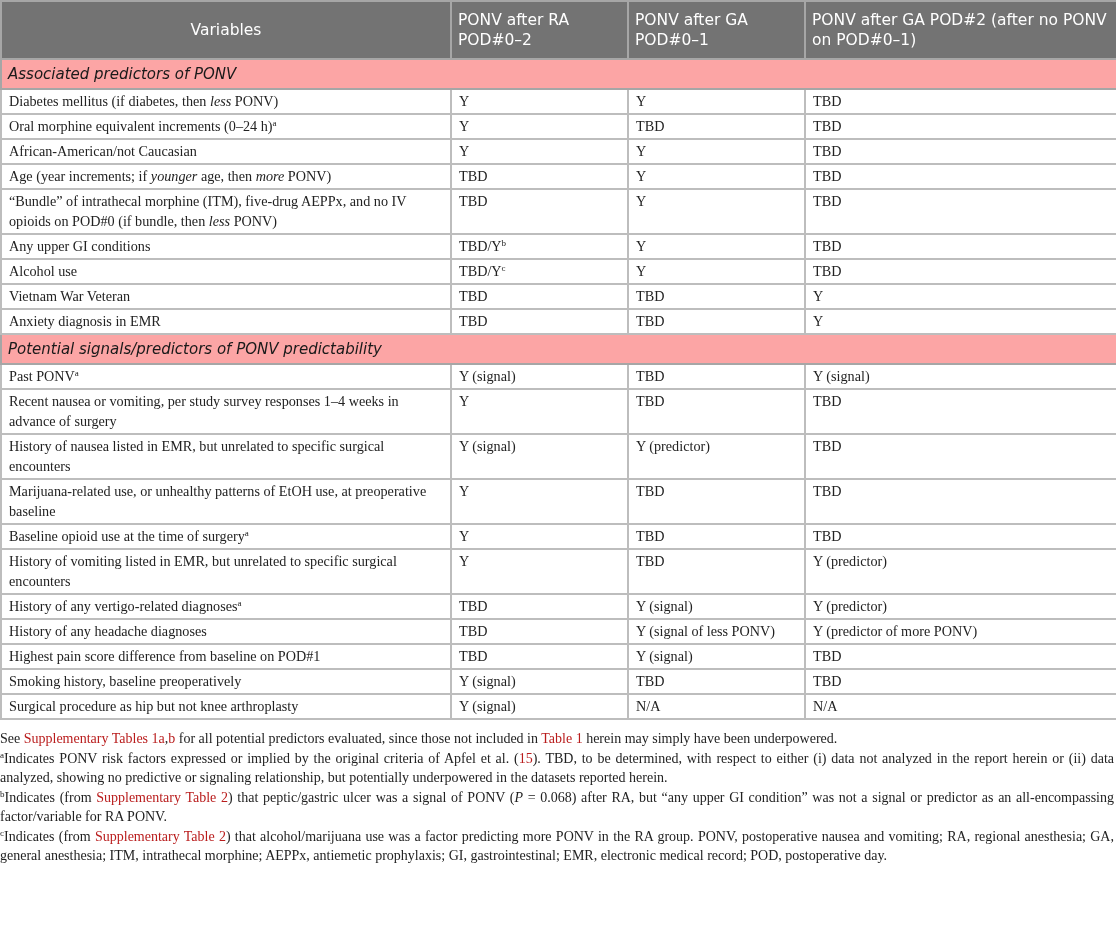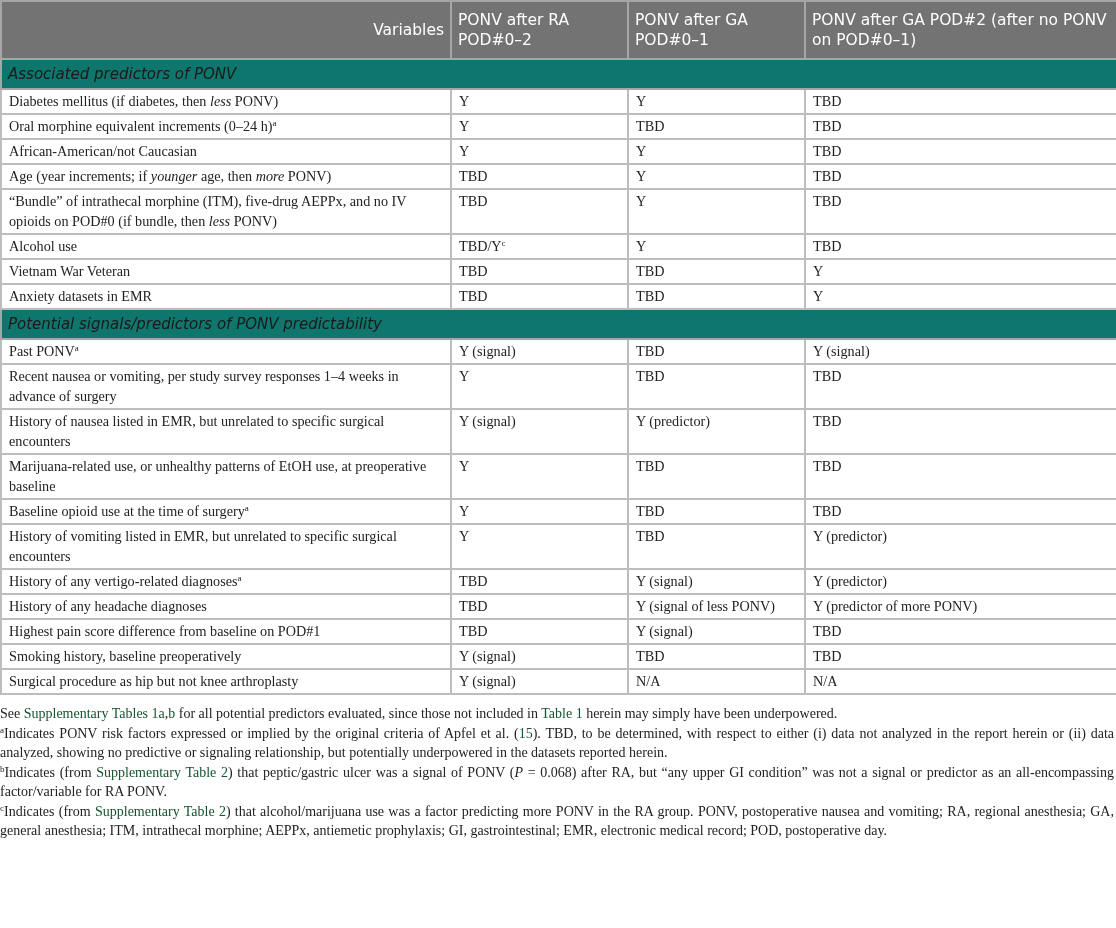--- a/index.html
+++ b/index.html
@@ -23,23 +23,23 @@
     font-weight: normal;
     font-size: 15.5px;
     line-height: 20px;
     border: 2px solid #a6a6a6;
     border-top: 2px solid #a6a6a6;
     height: 56px;
     padding: 0 6px;
     text-align: left;
     vertical-align: middle;
   }
-  thead th.first { text-align: right; padding-left: 6px; }
+  thead th.first { text-align: center; padding-left: 6px; }
   tr.section td {
-    background: #0f766e;
+    background: #fca5a5;
     font-family: "DejaVu Sans", "Liberation Sans", sans-serif;
     font-style: italic;
     font-size: 15px;
     height: 28px;
     padding: 0 6px;
     border: 2px solid #a6a6a6;
     color: #1a1a1a;
     vertical-align: middle;
   }
   tbody td {
@@ -52,21 +52,21 @@
   sup { font-size: 9px; line-height: 0; vertical-align: 5px; }
   .notes {
     font-family: "Liberation Serif", "DejaVu Serif", serif;
     font-size: 14px;
     line-height: 19.5px;
     color: #222;
     padding: 9px 2px 0 0;
     text-align: justify;
   }
   .notes p { margin: 0; }
-  .link { color: #14532d; cursor: pointer; }
+  .link { color: #b91c1c; cursor: pointer; }
   i { }
 </style>
 </head>
 <body>
 
 <table class="main">
   <colgroup>
       <col class="c1">
       <col class="c2">
       <col class="c3">
@@ -110,33 +110,39 @@
       <td>Y</td>
       <td>TBD</td>
     </tr>
     <tr class="data">
       <td><span>“Bundle” of intrathecal morphine (ITM), five-drug AEPPx, and no IV opioids on POD#0 (if bundle, then </span><i>less</i><span> PONV)</span></td>
       <td>TBD</td>
       <td>Y</td>
       <td>TBD</td>
     </tr>
     <tr class="data">
+      <td>Any upper GI conditions</td>
+      <td><span>TBD/Y</span><sup>b</sup></td>
+      <td>Y</td>
+      <td>TBD</td>
+    </tr>
+    <tr class="data">
       <td>Alcohol use</td>
       <td><span>TBD/Y</span><sup>c</sup></td>
       <td>Y</td>
       <td>TBD</td>
     </tr>
     <tr class="data">
       <td>Vietnam War Veteran</td>
       <td>TBD</td>
       <td>TBD</td>
       <td>Y</td>
     </tr>
     <tr class="data">
-      <td>Anxiety datasets in EMR</td>
+      <td>Anxiety diagnosis in EMR</td>
       <td>TBD</td>
       <td>TBD</td>
       <td>Y</td>
     </tr>
 
     <tr class="section">
       <td colspan="4">Potential signals/predictors of PONV predictability</td>
     </tr>
 
     <tr class="data">

